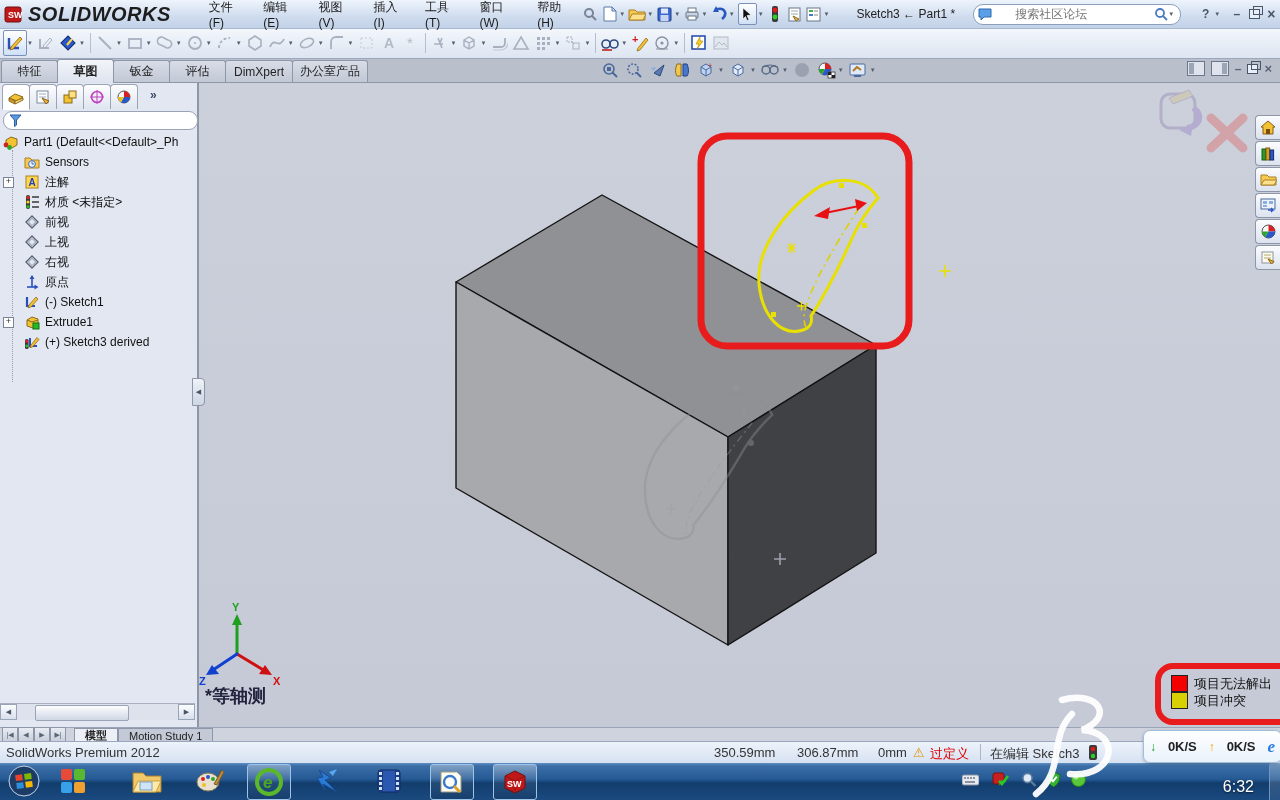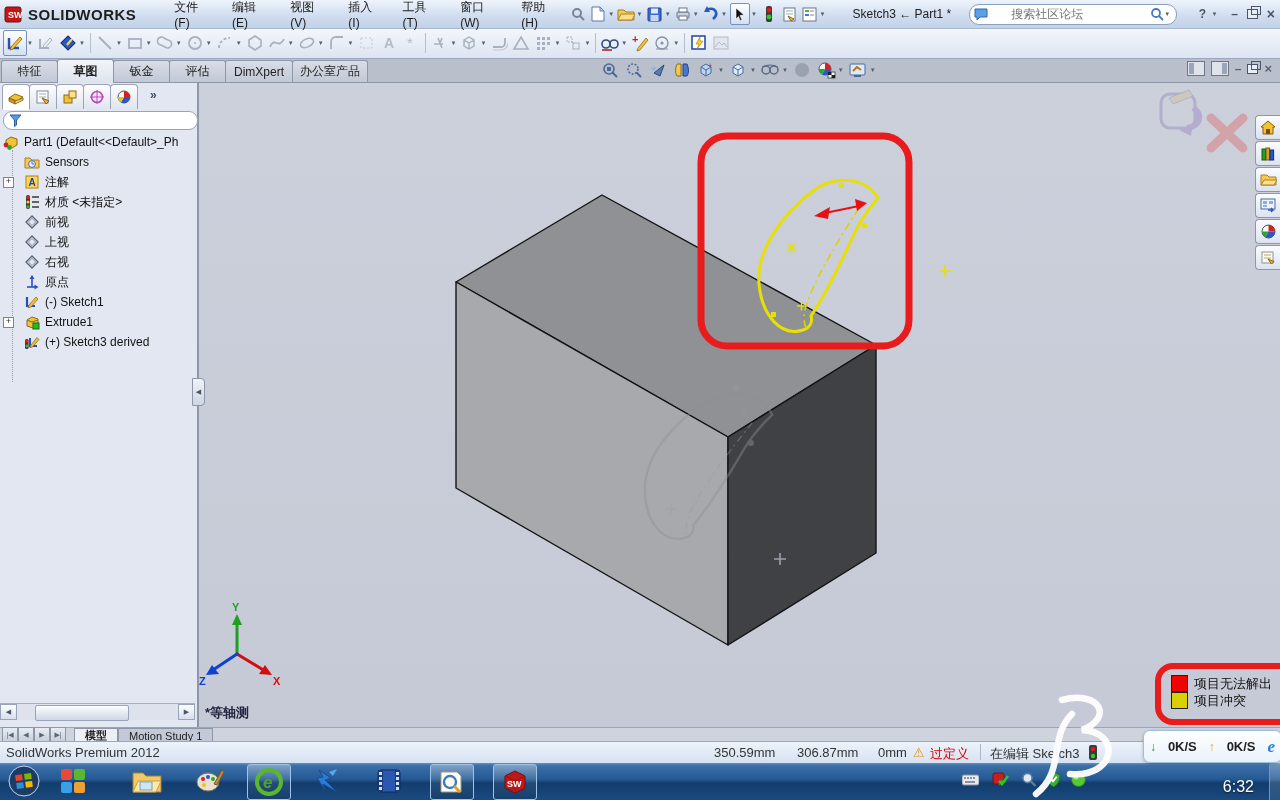--- a/index.html
+++ b/index.html
@@ -4,21 +4,21 @@
 <style>
   html,body{margin:0;padding:0;background:#000;}
   .screen{position:relative;width:1280px;height:800px;overflow:hidden;
     font-family:"Liberation Sans","DejaVu Sans",sans-serif;font-size:12px;color:#222;
     background:#c9cdd8;}
   .abs{position:absolute;}
   
   .titlebar{left:0;top:0;width:1280px;height:28px;
     background:linear-gradient(#eef4fc,#cfdcee 60%,#c2d2e8);border-bottom:1px solid #a8b8cf;
     display:flex;align-items:center;z-index:30;}
-  .swlogo-text{font-weight:bold;font-size:15px;color:#1d1d1d;letter-spacing:.5px;margin-left:4px;}
+  .swlogo-text{font-weight:bold;font-style:italic;font-size:20px;color:#1d1d1d;letter-spacing:.5px;margin-left:4px;}
   .menubar{display:flex;margin-left:26px;}
   .menu-item{padding:4px 12px;color:#1a1a1a;cursor:default;}
   .tb-icon{width:20px;height:20px;display:inline-flex;align-items:center;justify-content:center;margin:0 1px;}
   .dd{font-size:6px;color:#55606e;margin:0 2px 0 0;}
   .doc-title{font-size:12px;color:#222;margin:0 10px;white-space:nowrap;}
   .searchbox{display:flex;align-items:center;width:198px;height:19px;background:#fff;
     border:1px solid #8aa0bd;border-radius:10px;padding:0 4px;margin-left:8px;}
   .searchbox input{border:none;outline:none;flex:1;font-size:12px;color:#666;background:transparent;min-width:10px;margin-left:20px;}
   .winbtn{width:20px;height:16px;display:inline-flex;align-items:center;justify-content:center;
     color:#4a5668;font-weight:bold;font-size:12px;}
@@ -61,21 +61,21 @@
   .hscroll{position:absolute;left:0;top:621px;width:195px;height:16px;background:#dde2ec;border-top:1px solid #aab2c2;display:flex;align-items:center;}
   .scr-btn{width:15px;height:14px;background:linear-gradient(#fcfdfe,#d8dfeb);border:1px solid #99a4b8;
     display:flex;align-items:center;justify-content:center;font-size:7px;color:#4a5668;}
   .scr-track{flex:1;height:14px;position:relative;}
   .scr-thumb{position:absolute;left:18px;top:0;width:92px;height:14px;border:1px solid #99a4b8;border-radius:2px;
     background:linear-gradient(#fdfdfe,#cfd8e6);}
   .panel-grip{position:absolute;left:192px;top:378px;width:11px;height:26px;background:linear-gradient(#f0f3f8,#cdd6e4);
     border:1px solid #8d97a8;border-radius:0 4px 4px 0;font-size:7px;color:#4a5668;display:flex;align-items:center;justify-content:center;z-index:21;}
   
   .viewport{left:197px;top:82px;width:1083px;height:645px;background:linear-gradient(#ccd0db,#c6cad6);overflow:hidden;z-index:5;}
-  .view-label{position:absolute;left:8px;top:622px;font-size:13px;font-weight:bold;color:#23233f;z-index:6;}
+  .view-label{position:absolute;left:8px;top:602px;font-size:18px;font-weight:bold;color:#23233f;z-index:6;}
   .taskpane{position:absolute;right:0;top:33px;width:25px;z-index:6;}
   .tp-btn{width:24px;height:23px;margin-bottom:1px;border:1px solid #8d97a8;border-right:none;border-radius:4px 0 0 4px;
     background:linear-gradient(#fbfcfe,#dce3ef);display:flex;align-items:center;justify-content:center;}
   .legend{position:absolute;left:958px;top:581px;width:150px;height:62px;border:6px solid #e81c1c;border-radius:18px;z-index:7;
     padding:6px 0 0 10px;box-sizing:border-box;}
   .legend-row{display:flex;align-items:center;height:17px;}
   .swatch{width:15px;height:15px;border:1px solid #222;margin-right:6px;flex:0 0 15px;}
   .sw-red{background:#f40000;} .sw-yel{background:#d8d000;}
   .legend-row .lbl{font-size:13px;color:#111;white-space:nowrap;}
   .confirm-corner{position:absolute;left:962px;top:6px;z-index:6;opacity:.5;}

